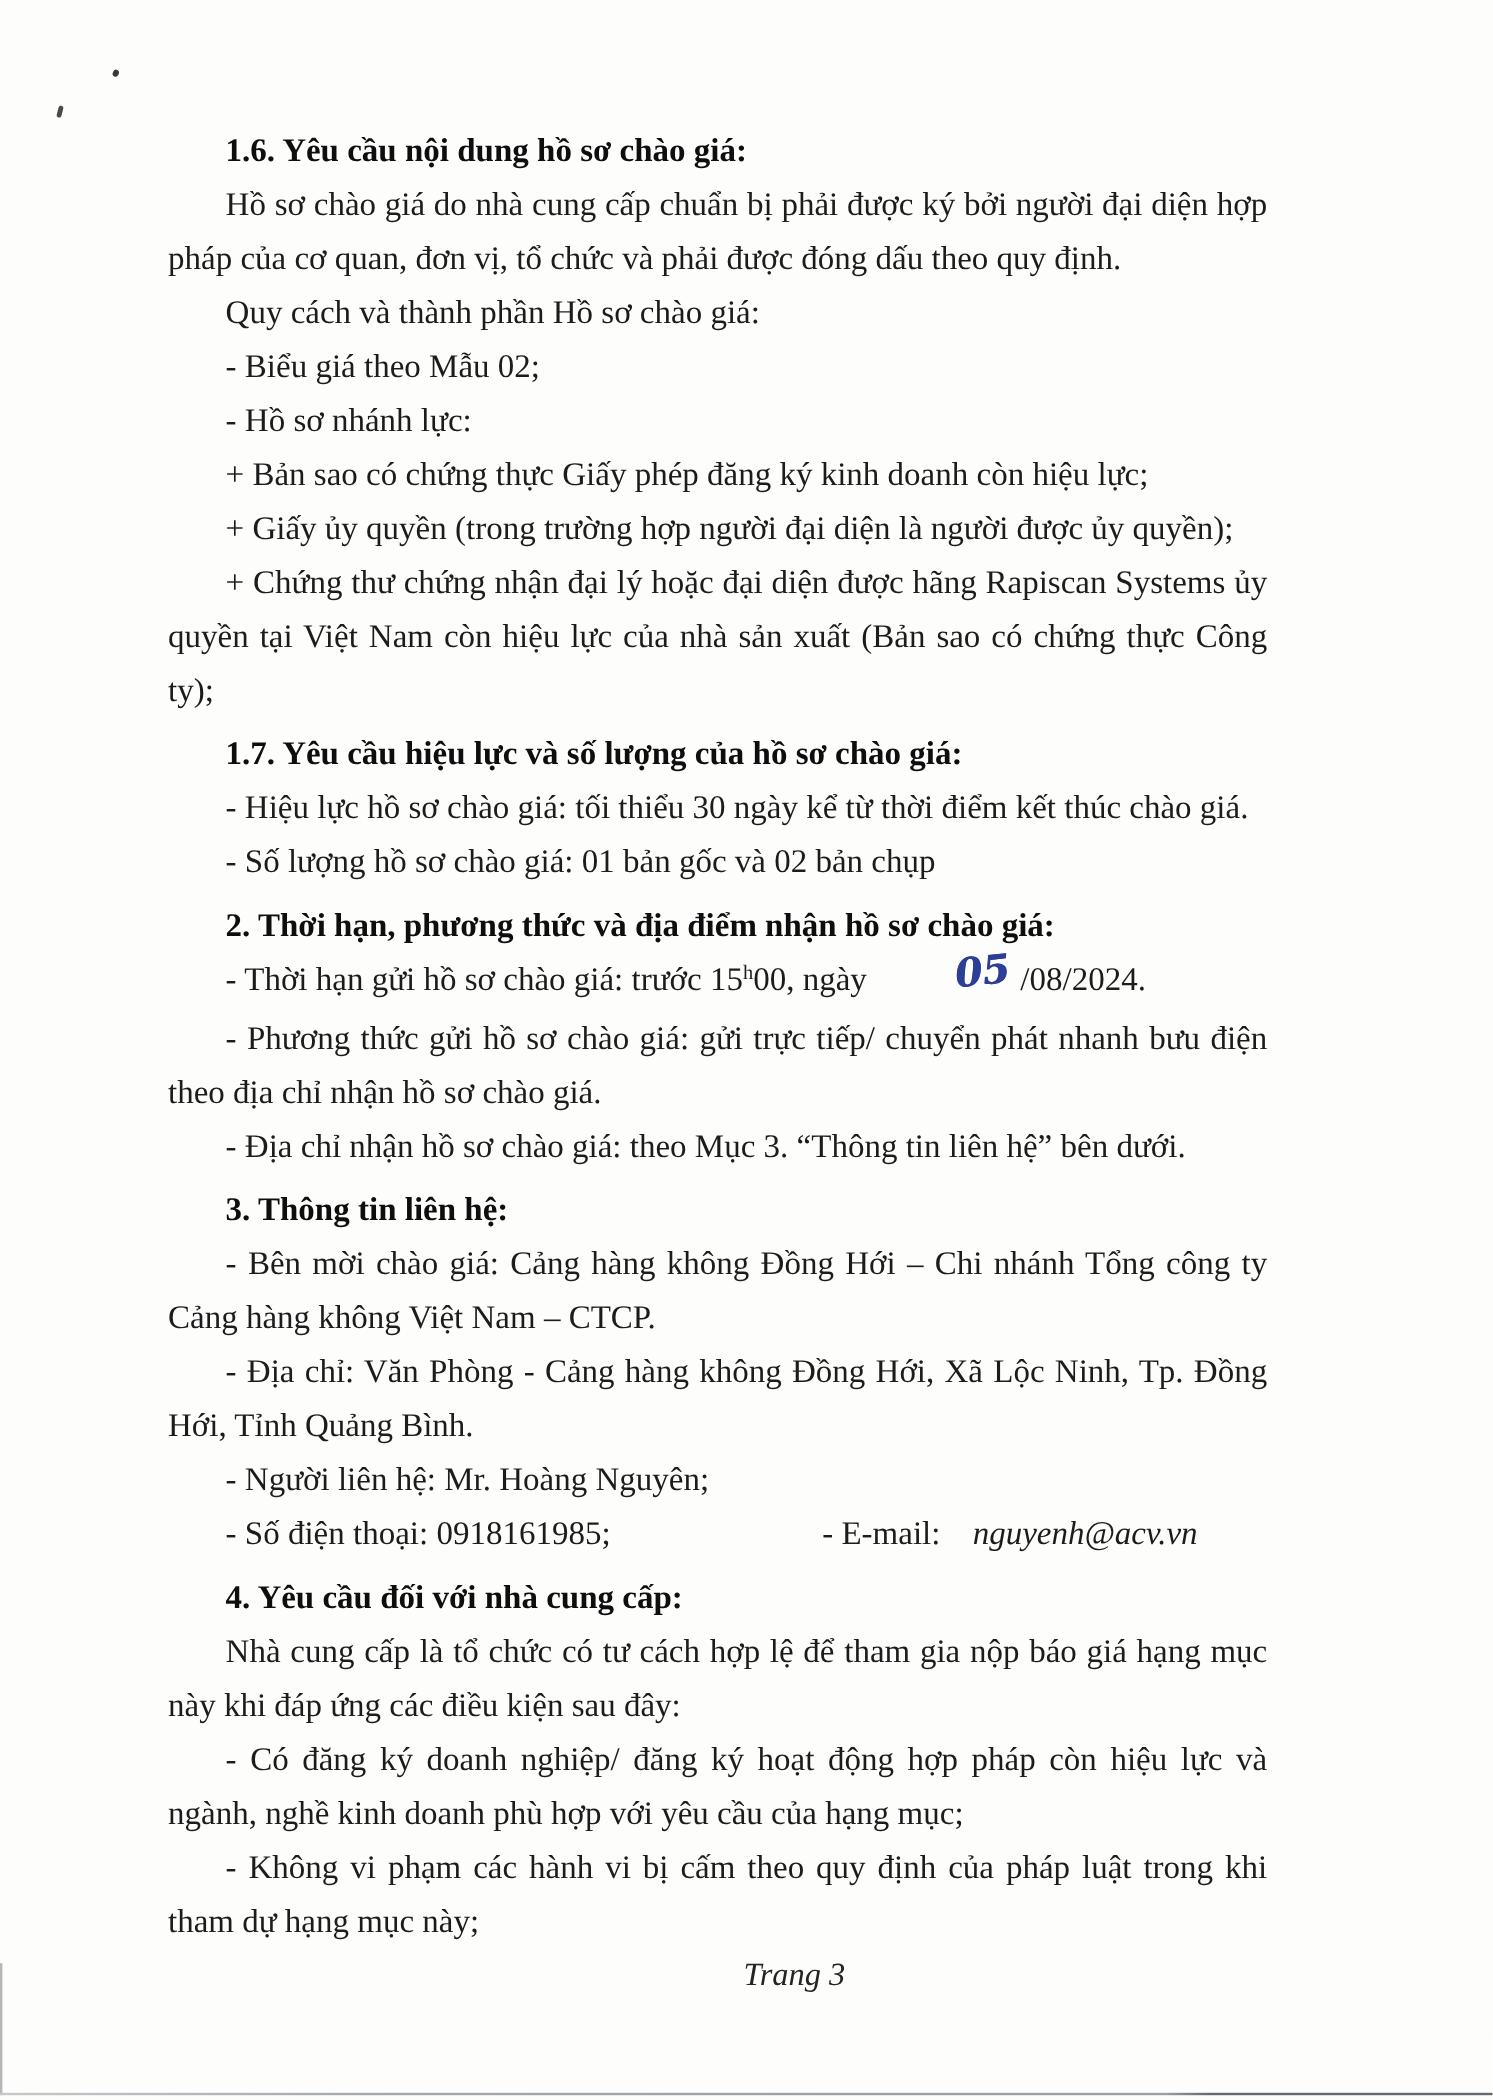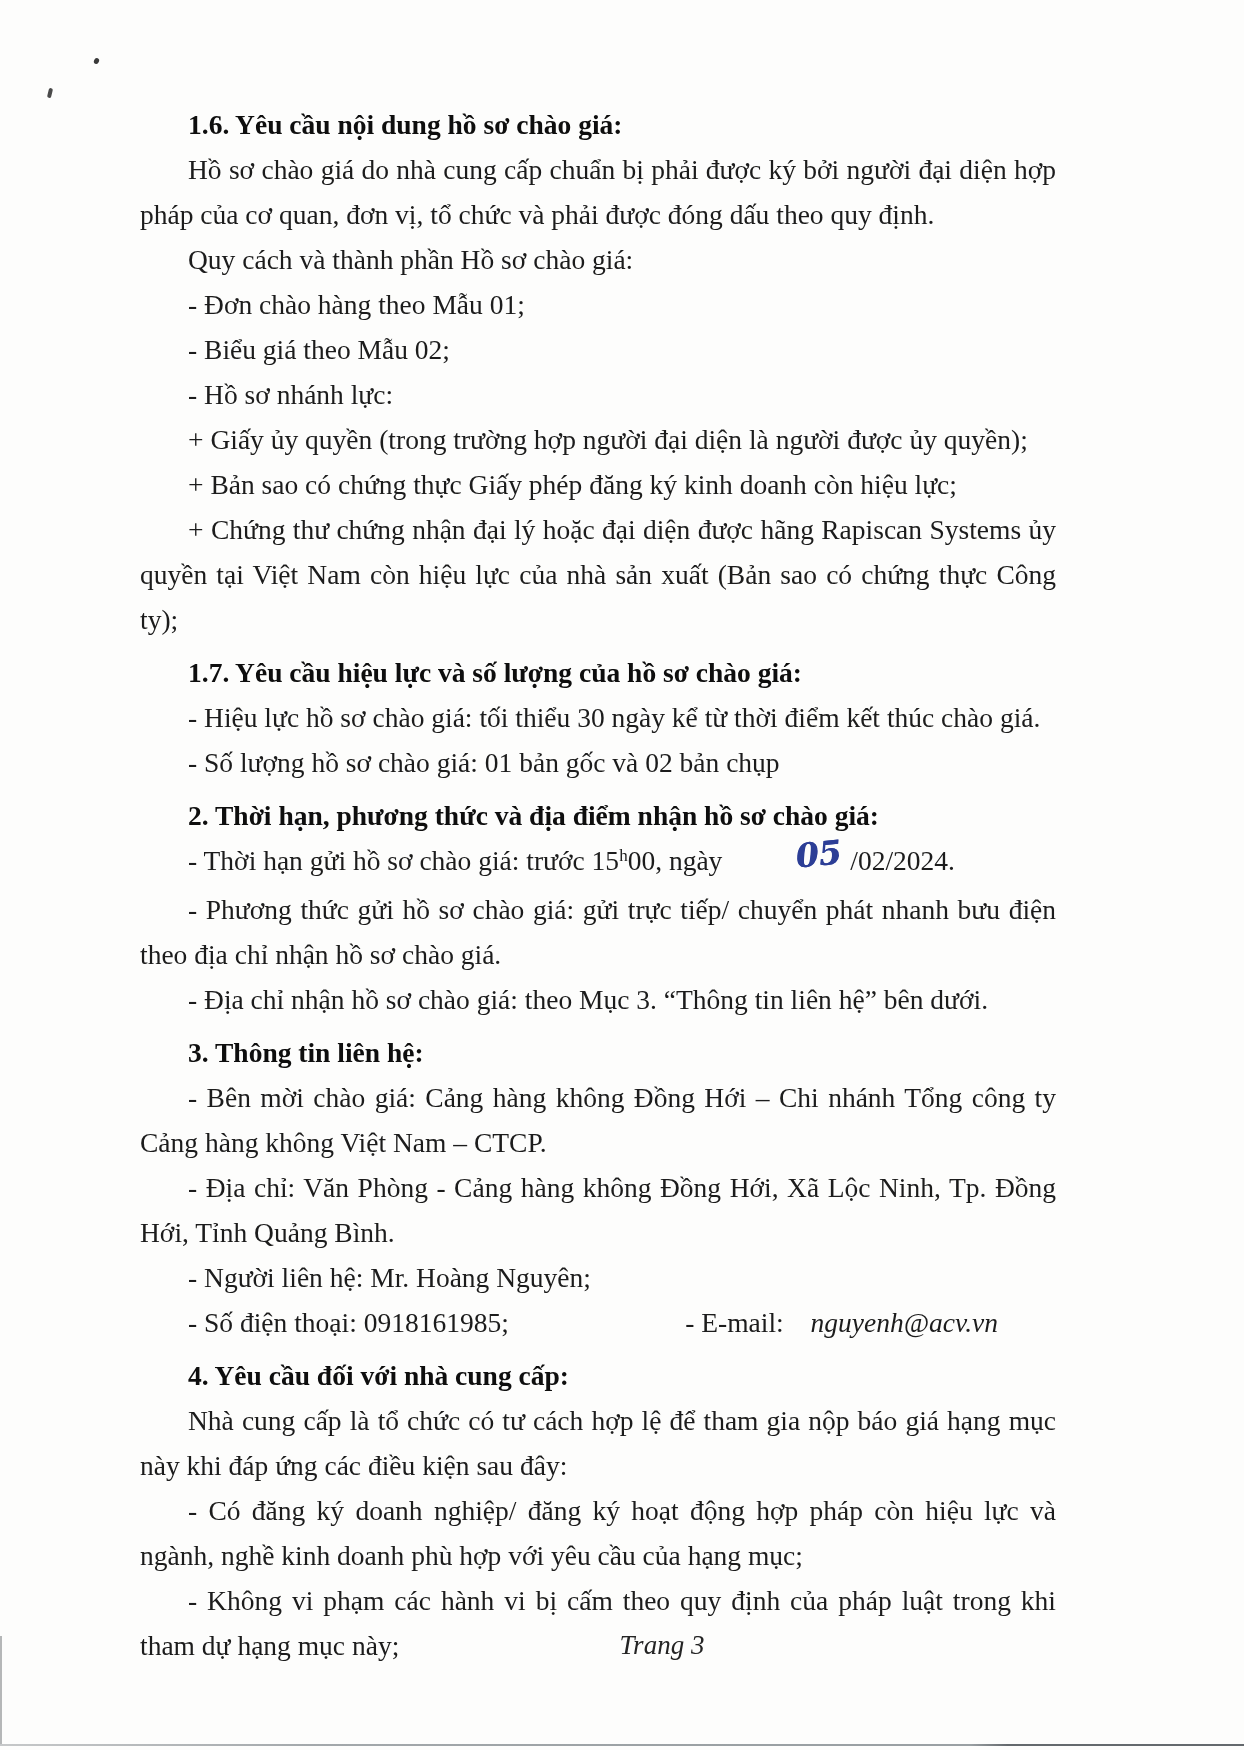--- a/index.html
+++ b/index.html
@@ -121,35 +121,34 @@
 <div class="page">
 
   <span class="speck-1"></span>
   <span class="speck-2"></span>
 
   <div class="content">
 
     <div class="line heading">1.6.  Yêu cầu nội dung hồ sơ chào giá:</div>
     <div class="line para">Hồ sơ chào giá do nhà cung cấp chuẩn bị phải được ký bởi người đại diện hợp pháp của cơ quan, đơn vị, tổ chức và phải được đóng dấu theo quy định.</div>
     <div class="line">Quy cách và thành phần Hồ sơ chào giá:</div>
-    <div class="line">- Đơn chào hàng theo Mẫu 01;</div>
     <div class="line">- Biểu giá theo Mẫu 02;</div>
     <div class="line">- Hồ sơ nhánh lực:</div>
+    <div class="line">+ Bản sao có chứng thực Giấy phép đăng ký kinh doanh còn hiệu lực;</div>
     <div class="line">+ Giấy ủy quyền (trong trường hợp người đại diện là người được ủy quyền);</div>
-    <div class="line">+ Bản sao có chứng thực Giấy phép đăng ký kinh doanh còn hiệu lực;</div>
     <div class="line para">+ Chứng thư chứng nhận đại lý hoặc đại diện được hãng Rapiscan Systems ủy quyền tại Việt Nam còn hiệu lực của nhà sản xuất (Bản sao có chứng thực Công ty);</div>
 
     <div class="line heading">1.7.  Yêu cầu hiệu lực và số lượng của hồ sơ chào giá:</div>
     <div class="line">- Hiệu lực hồ sơ chào giá: tối thiểu 30 ngày kể từ thời điểm kết thúc chào giá.</div>
     <div class="line">- Số lượng hồ sơ chào giá: 01 bản gốc và 02 bản chụp</div>
 
     <div class="line heading">2. Thời hạn, phương thức và địa điểm nhận hồ sơ chào giá:</div>
 
     <div class="line">
-      <span>- Thời hạn gửi hồ sơ chào giá: trước 15</span><span class="sup-hour">h</span><span>00, ngày</span><span class="handwritten" style="color:#2c3e96">05</span><span>/02/2024.</span>
+      <span>- Thời hạn gửi hồ sơ chào giá: trước 15</span><span class="sup-hour">h</span><span>00, ngày</span><span class="handwritten" style="color:#2c3e96">05</span><span>/08/2024.</span>
     </div>
 
     <div class="line para">- Phương thức gửi hồ sơ chào giá: gửi trực tiếp/ chuyển phát nhanh bưu điện theo địa chỉ nhận hồ sơ chào giá.</div>
     <div class="line">- Địa chỉ nhận hồ sơ chào giá: theo Mục 3. “Thông tin liên hệ” bên dưới.</div>
 
     <div class="line heading">3. Thông tin liên hệ:</div>
     <div class="line para">- Bên mời chào giá: Cảng hàng không Đồng Hới – Chi nhánh Tổng công ty Cảng hàng không Việt Nam – CTCP.</div>
     <div class="line para">- Địa chỉ: Văn Phòng - Cảng hàng không Đồng Hới, Xã Lộc Ninh, Tp. Đồng Hới, Tỉnh Quảng Bình.</div>
     <div class="line">- Người liên hệ: Mr. Hoàng Nguyên;</div>
 

